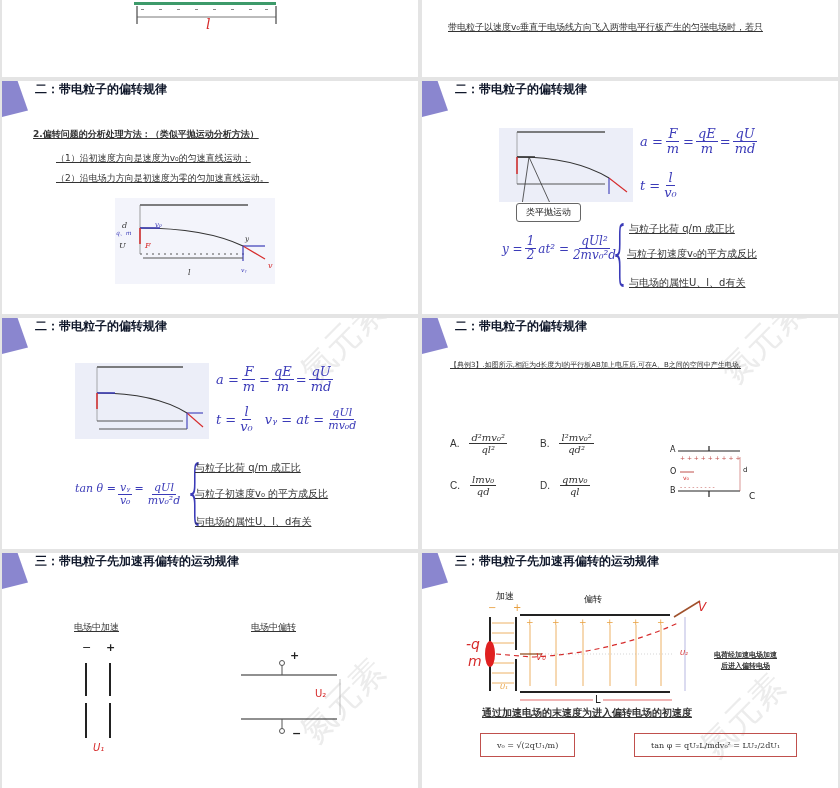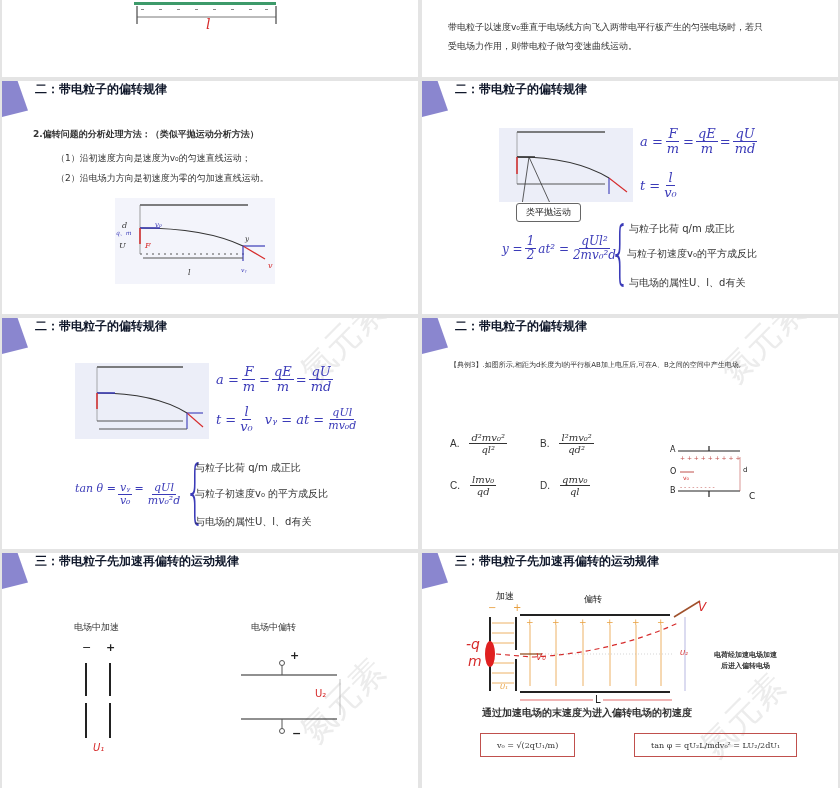--- a/index.html
+++ b/index.html
@@ -10,21 +10,21 @@
   .s1 { left: 422px; top: 0; width: 416px; height: 77px; }
   .s2 { left: 2px; top: 81px; width: 416px; height: 233px; }
   .s3 { left: 422px; top: 81px; width: 416px; height: 233px; }
   .s4 { left: 2px; top: 318px; width: 416px; height: 231px; }
   .s5 { left: 422px; top: 318px; width: 416px; height: 231px; }
   .s6 { left: 2px; top: 553px; width: 416px; height: 235px; }
   .s7 { left: 422px; top: 553px; width: 416px; height: 235px; }
   .accent { position: absolute; left: 0; top: 0; width: 26px; height: 36px;
             background: #8a86cf; clip-path: polygon(0 0, 60% 0, 100% 82%, 0 100%); }
   .title { position: absolute; left: 33px; top: 0; font-size: 12px; color: #0f172a; font-weight: bold; }
-  .txt { position: absolute; font-size: 9px; color: #333; line-height: 1.6; }
+  .txt { position: absolute; font-size: 9px; color: #333; line-height: 1.6; text-decoration: underline; }
   .math { font-family: "DejaVu Serif", "Liberation Serif", serif; font-style: italic; color: #3b3bb8; }
   .frac { display: inline-flex; flex-direction: column; align-items: center; vertical-align: middle; margin: 0 2px; }
   .frac .n { border-bottom: 1px solid currentColor; padding: 0 2px; line-height: 1.1; }
   .frac .d { padding: 0 2px; line-height: 1.1; }
   .abs { position: absolute; }
   .brace { position: absolute; font-size: 70px; font-weight: 100; color: #3b3bb8; font-family: "DejaVu Sans", sans-serif; line-height: 1; transform: scaleX(0.45); transform-origin: left; }
   .wm { position: absolute; font-size: 34px; color: rgba(200,200,200,0.35); transform: rotate(-45deg); white-space: nowrap; }
   .boxed { position: absolute; border: 1.5px solid #c0504d; padding: 2px 16px; font-family: "DejaVu Serif", serif; font-size: 8px; color: #333; display: flex; align-items: center; }
   .red { color: #d62b2b; }
 </style>
@@ -47,21 +47,20 @@
     <line x1="135" y1="6" x2="135" y2="24" stroke="#222"></line>
     <line x1="274" y1="6" x2="274" y2="24" stroke="#222"></line>
     <line x1="135" y1="17" x2="274" y2="17" stroke="#555" stroke-width="0.8"></line>
   </svg>
   <span class="abs red" style="left:204px;top:16px;font-size:14px;font-style:italic;font-family:'DejaVu Serif',serif">l</span>
 </div>
 
 <div class="slide s1">
   <div class="txt" style="left:26px;top:18px;width:380px;font-size:9px;line-height:2.1">
     <div>带电粒子以速度v₀垂直于电场线方向飞入两带电平行板产生的匀强电场时，若只</div>
-    <div>受电场力作用，则带电粒子做匀变速曲线运动。</div>
   </div>
 </div>
 
 <div class="slide s2">
   <div class="accent"></div>
   <div class="title">二：带电粒子的偏转规律</div>
   <div class="txt" style="left:31px;top:46px;font-weight:bold;font-size:9px">2.偏转问题的分析处理方法：（类似平抛运动分析方法）</div>
   <div class="txt" style="left:54px;top:70px">（1）沿初速度方向是速度为v₀的匀速直线运动；</div>
   <div class="txt" style="left:54px;top:90px">（2）沿电场力方向是初速度为零的匀加速直线运动。</div>
   <svg class="abs" style="left:113px;top:117px" width="160" height="86">

